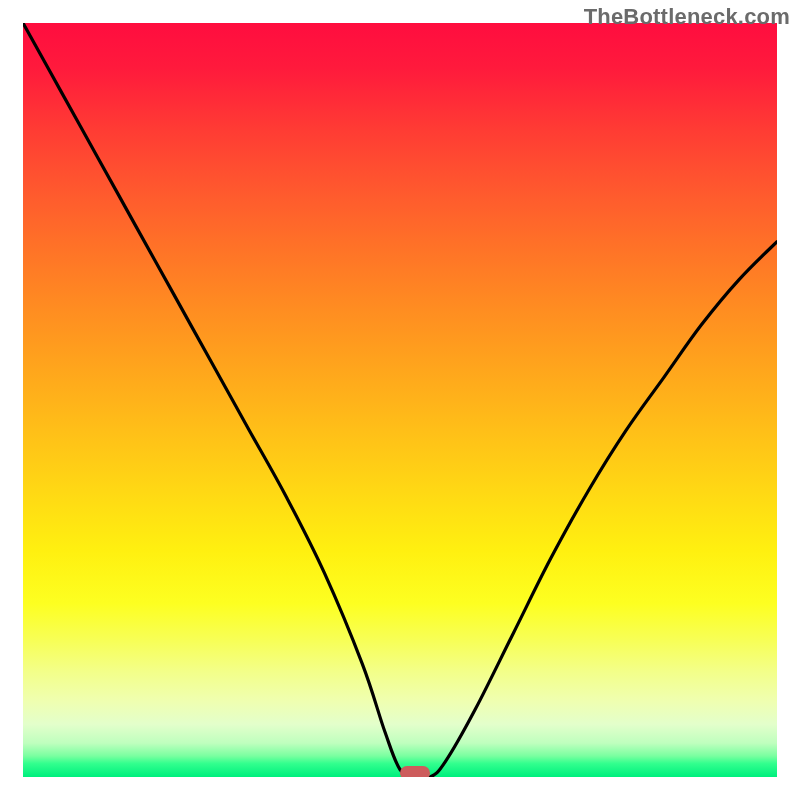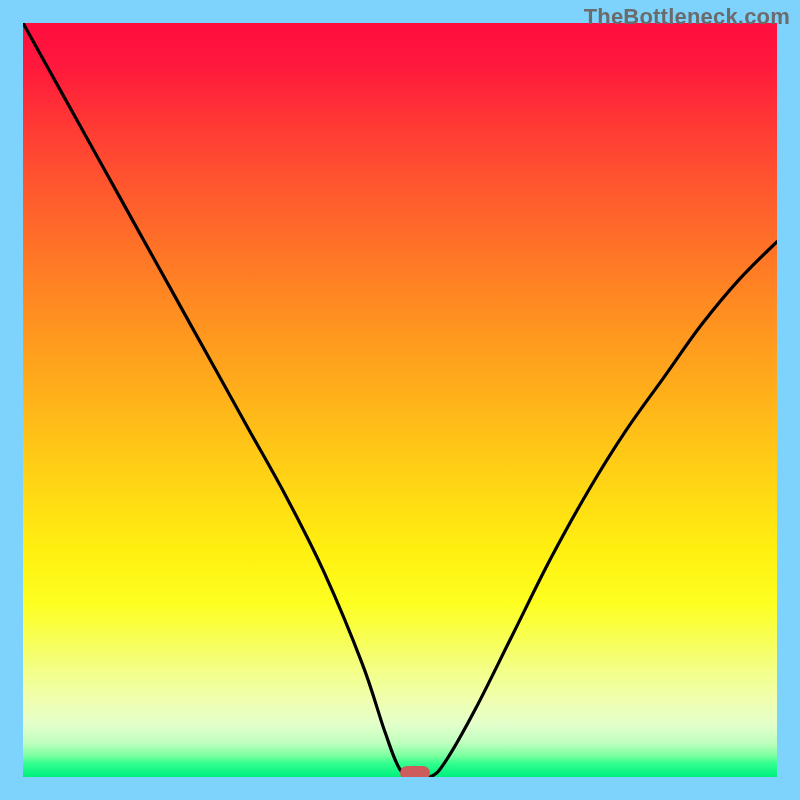--- a/index.html
+++ b/index.html
@@ -8,21 +8,21 @@
     width: 800px;
     height: 800px;
     background: #000;
     overflow: hidden;
     font-family: Arial, Helvetica, sans-serif;
   }
   .frame {
     position: relative;
     width: 800px;
     height: 800px;
-    background: #7dd3fc;
+    background: #ffffff;
   }
   .watermark {
     position: absolute;
     top: 4px;
     right: 10px;
     color: #6b6b6b;
     font-size: 22px;
     font-weight: 600;
     letter-spacing: 0.2px;
     z-index: 6;

